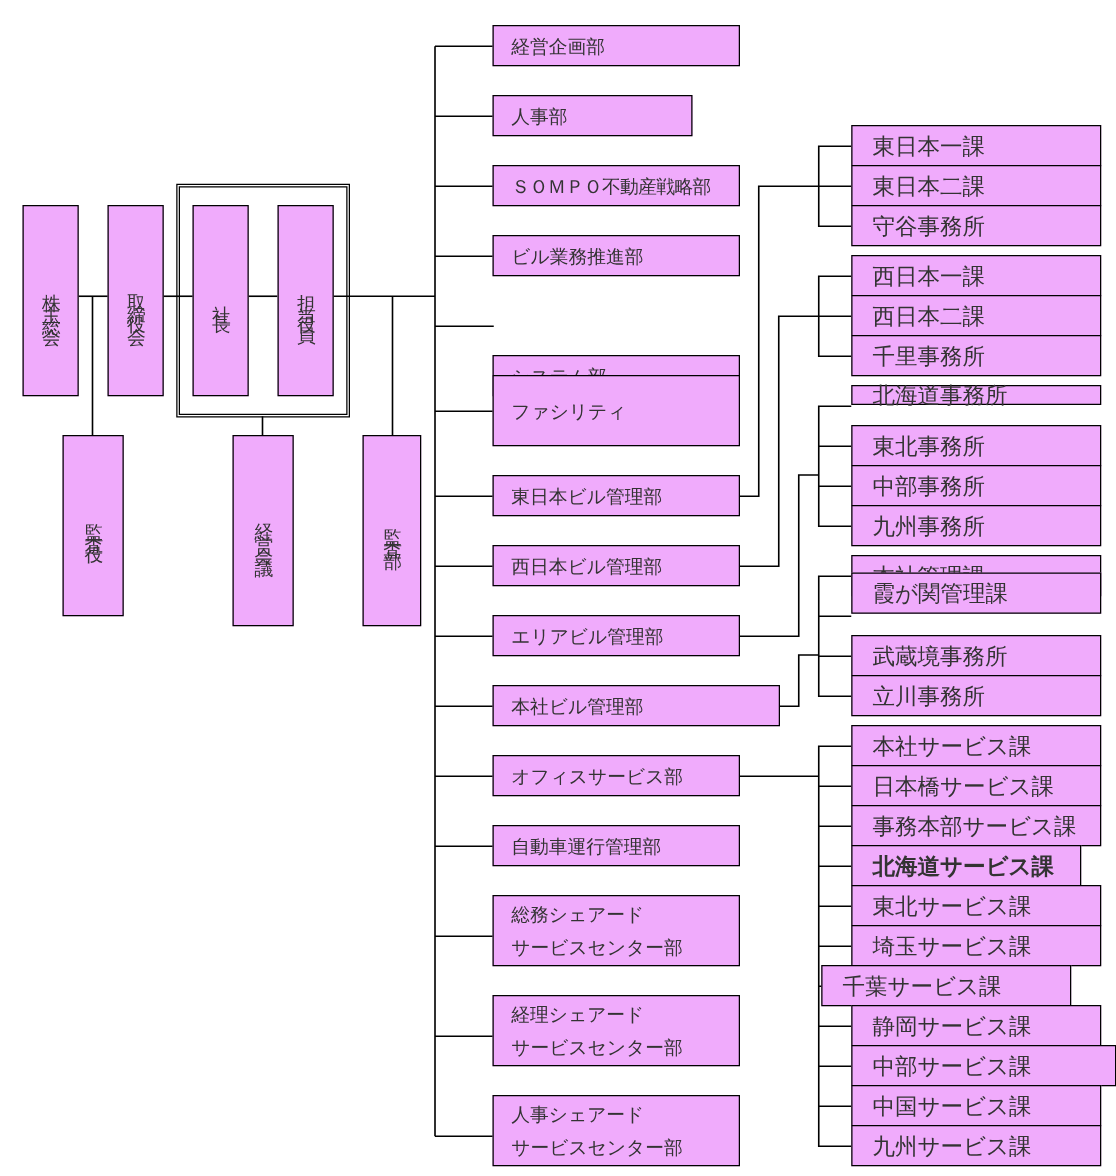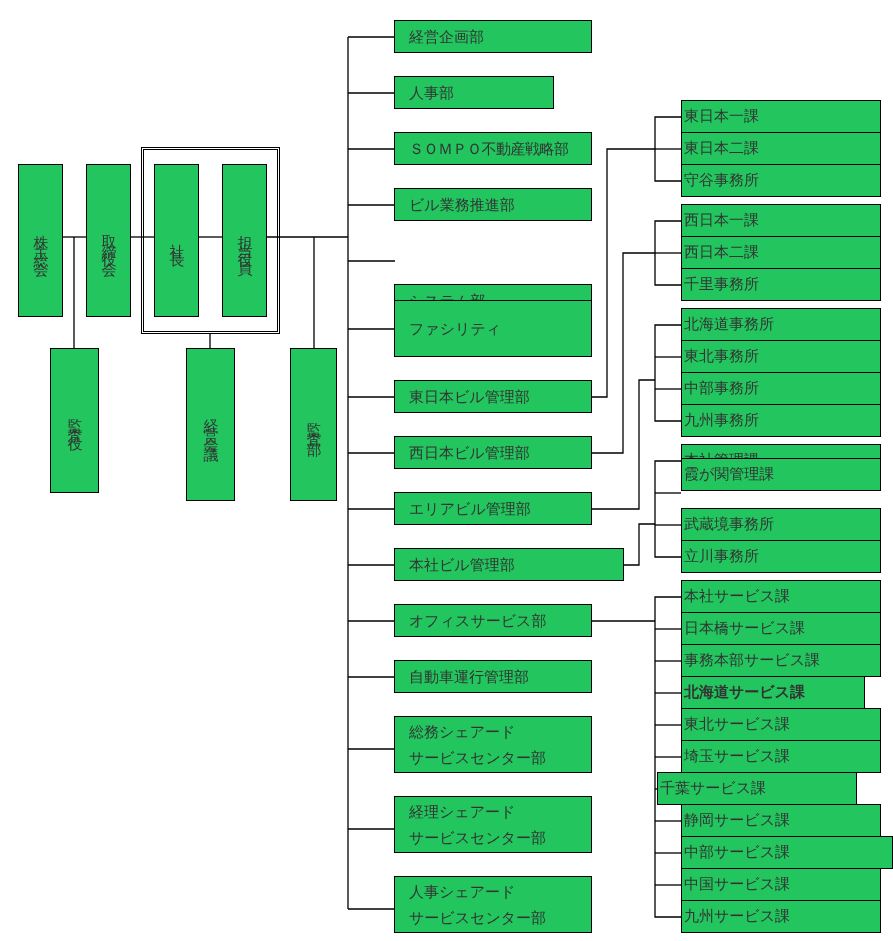--- a/index.html
+++ b/index.html
@@ -1,23 +1,23 @@
 <!DOCTYPE html>
 <html><head>
 <meta charset="utf-8">
 <style>
   html,body{margin:0;padding:0;background:#fff;}
   body{width:893px;height:941px;position:relative;overflow:hidden;
        font-family:"DejaVu Sans","Liberation Sans",sans-serif;color:#333;}
   svg.lines{position:absolute;left:0;top:0;width:893px;height:941px;}
-  .box{position:absolute;box-sizing:border-box;border:1px solid #000;background:#22c55e;}
+  .box{position:absolute;box-sizing:border-box;border:1px solid #000;background:#f0abfc;}
   .vbox{display:flex;align-items:center;justify-content:center;}
   .vtext{writing-mode:vertical-rl;font-size:15px;letter-spacing:9px;line-height:1;color:#333;}
   .dept{font-size:15px;padding-left:14px;display:flex;flex-direction:column;justify-content:center;line-height:26px;white-space:nowrap;}
-  .sub{font-size:15px;padding-left:2px;display:flex;align-items:center;white-space:nowrap;text-align:right;}
+  .sub{font-size:18px;padding-left:16px;display:flex;align-items:center;white-space:nowrap;text-align:right;}
   .frame{position:absolute;box-sizing:border-box;border:3px double #000;}
 </style>
 </head>
 <body>
 
 <svg class="lines" xmlns="http://www.w3.org/2000/svg">
   <g stroke="#000" stroke-width="1.3" fill="none">
 
     <line x1="62" y1="237" x2="87" y2="237"></line>
     <line x1="74" y1="237" x2="74" y2="349"></line>
@@ -162,21 +162,21 @@
 <div class="box sub" style="left:681px;top:204px;width:200px;height:33px;">
     <span>西日本一課</span>
   </div>
 <div class="box sub" style="left:681px;top:236px;width:200px;height:33px;">
     <span>西日本二課</span>
   </div>
 <div class="box sub" style="left:681px;top:268px;width:200px;height:33px;">
     <span>千里事務所</span>
   </div>
 
-<div class="box sub" style="left:681px;top:308px;width:200px;height:33px;font-family:Liberation Serif, serif;">
+<div class="box sub" style="left:681px;top:308px;width:200px;height:16px;font-family:Liberation Serif, serif;">
     <span>北海道事務所</span>
   </div>
 <div class="box sub" style="left:681px;top:340px;width:200px;height:33px;">
     <span>東北事務所</span>
   </div>
 <div class="box sub" style="left:681px;top:372px;width:200px;height:33px;">
     <span>中部事務所</span>
   </div>
 <div class="box sub" style="left:681px;top:404px;width:200px;height:33px;">
     <span>九州事務所</span>

